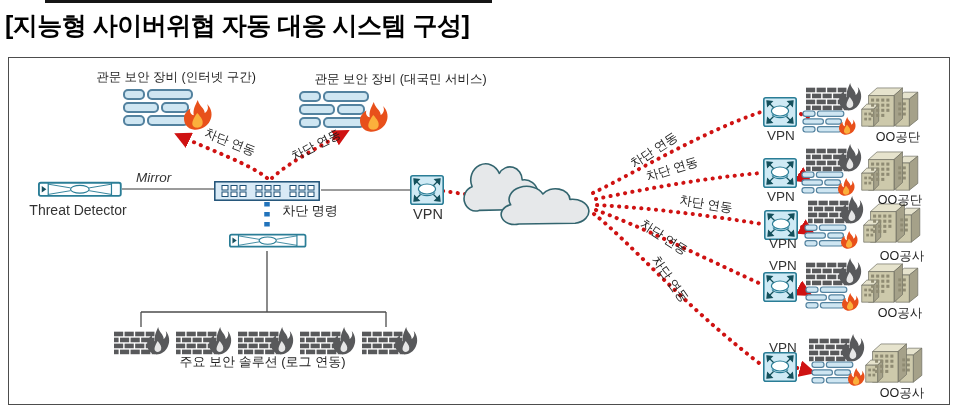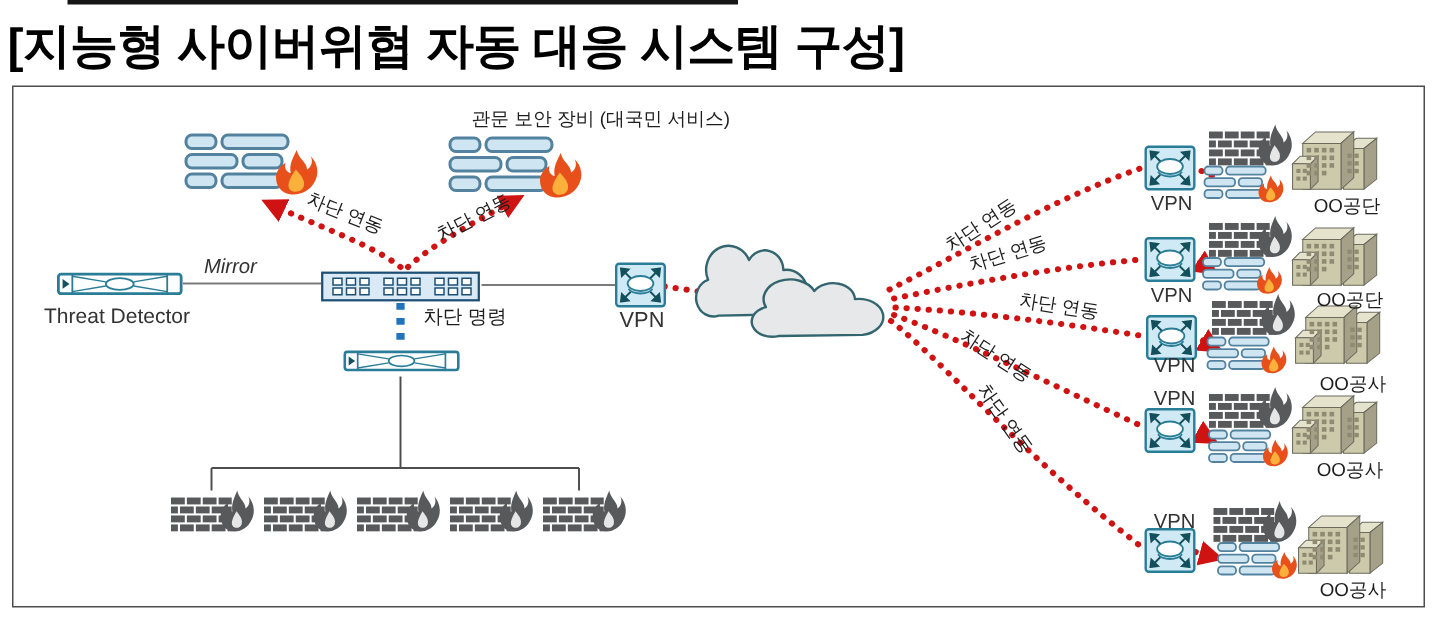--- a/index.html
+++ b/index.html
@@ -1,20 +1,20 @@
 <!DOCTYPE html>
 <html><head>
 <meta charset="utf-8">
 <style>
   html,body{margin:0;padding:0;background:#fff;}
   .stage{position:relative;width:960px;height:415px;background:#fff;overflow:hidden;
          font-family:"Liberation Sans","DejaVu Sans",sans-serif;}
   .lbl{position:absolute;color:#1d1d1d;font-size:12.5px;line-height:1.15;
        text-align:center;white-space:nowrap;}
-  .title{position:absolute;left:5px;top:9px;font-size:32px;font-weight:bold;color:#000;
+  .title{position:absolute;left:5px;top:9px;font-size:25px;font-weight:bold;color:#000;
          letter-spacing:-0.5px;white-space:nowrap;}
   .topbar{position:absolute;left:45px;top:0;width:447px;height:3px;background:#161616;}
   .frame{position:absolute;left:8px;top:57px;width:940px;height:346px;border:1px solid #4d4d4d;}
   svg.canvas{position:absolute;left:0;top:0;}
   .rot{transform-origin:50% 50%;}
 </style>
 </head>
 <body>
 
 <div class="stage">
@@ -228,27 +228,29 @@
       <use href="#bldg" transform="translate(860,258) scale(0.85)"></use>
     </g>
     <g>
       <use href="#vpnSym" transform="translate(763,352)"></use>
       <use href="#fwDark" transform="translate(809,335) scale(0.92)"></use>
       <use href="#fwLight" transform="translate(812,362) scale(0.60)"></use>
       <use href="#bldg" transform="translate(864,338) scale(0.85)"></use>
     </g>
   </svg>
 
+  <div class="lbl" style="left:86px;top:70px;width:180px;">관문 보안 장비 (인터넷 구간)</div>
   <div class="lbl" style="left:18px;top:202px;width:120px;font-size:14px;color:#333;">Threat Detector</div>
   <div class="lbl" style="left:303px;top:72px;width:195px;">관문 보안 장비 (대국민 서비스)</div>
   <div class="lbl" style="left:136px;top:170px;width:60px;font-size:13.5px;color:#333;text-align:left;font-style:italic;">Mirror</div>
   <div class="lbl rot" style="left:194px;top:135px;width:72px;transform:rotate(22deg);">차단 연동</div>
   <div class="lbl rot" style="left:280px;top:138px;width:72px;transform:rotate(-27deg);">차단 연동</div>
   <div class="lbl" style="left:274px;top:204px;width:72px;font-size:13px;">차단 명령</div>
   <div class="lbl" style="left:404px;top:206px;width:48px;font-size:14.5px;color:#333;">VPN</div>
+  <div class="lbl" style="left:155px;top:355px;width:215px;font-size:13px;">주요 보안 솔루션 (로그 연동)</div>
 
   <div class="lbl rot" style="left:620px;top:143px;width:68px;transform:rotate(-33deg);">차단 연동</div>
   <div class="lbl rot" style="left:638px;top:162px;width:68px;transform:rotate(-17deg);">차단 연동</div>
   <div class="lbl rot" style="left:672px;top:197px;width:68px;transform:rotate(9deg);">차단 연동</div>
   <div class="lbl rot" style="left:630px;top:230px;width:68px;transform:rotate(33deg);">차단 연동</div>
   <div class="lbl rot" style="left:636px;top:272px;width:68px;transform:rotate(55deg);">차단 연동</div>
 
   <div class="lbl" style="left:761px;top:128px;width:40px;font-size:13.5px;color:#333;">VPN</div>
   <div class="lbl" style="left:761px;top:189px;width:40px;font-size:13.5px;color:#333;">VPN</div>
   <div class="lbl" style="left:763px;top:236px;width:40px;font-size:13.5px;color:#333;">VPN</div>

